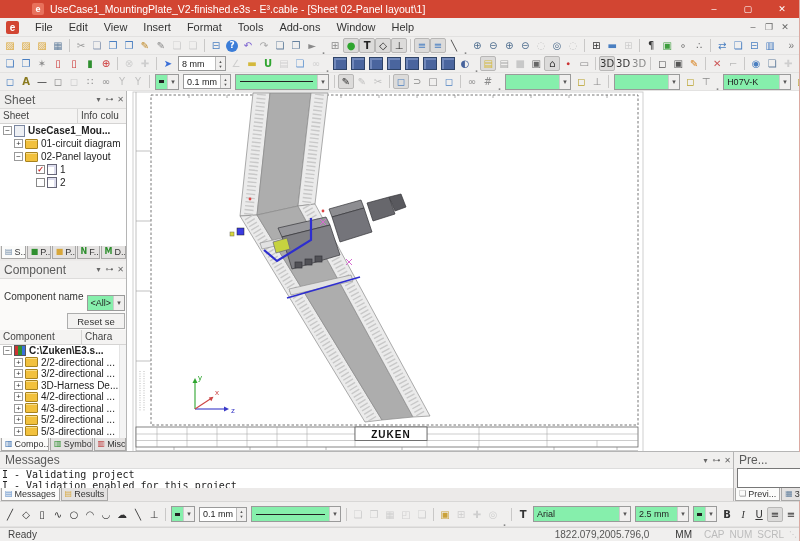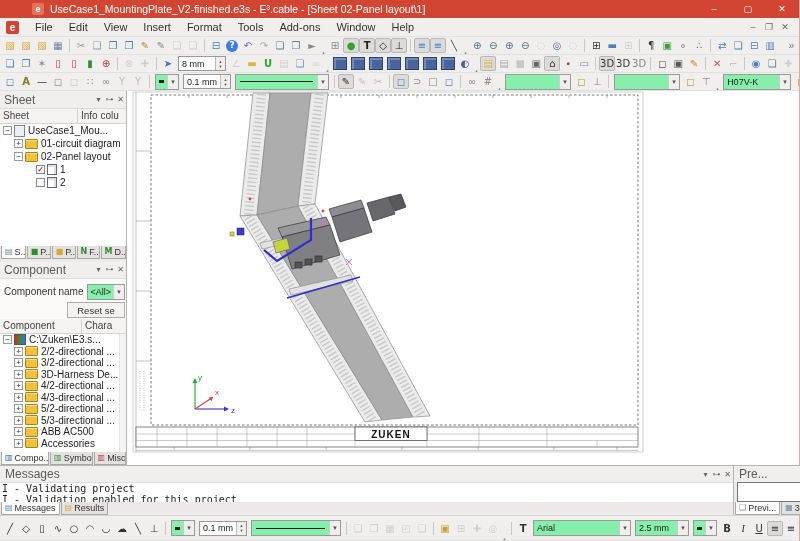--- a/index.html
+++ b/index.html
@@ -72,21 +72,21 @@
   .chk{width:9px;height:9px;border:1px solid #888;background:#fff;font-size:8px;line-height:8px;
     color:#cc2222;text-align:center;flex:0 0 auto;margin-right:2px;box-sizing:border-box;font-weight:bold;}
   .ticn{flex:0 0 auto;margin-right:3px;}
   .ticn.folder{width:11px;height:8px;background:#f2c13d;border:1px solid #a8831e;border-radius:1px;
     box-shadow:inset 0 1px 0 #f8dd8a;}
   .ticn.project{width:9px;height:10px;background:#eef0f4;border:1px solid #7a86a0;}
   .ticn.sheet{width:8px;height:9px;background:#fff;border:1px solid #667;box-shadow:inset -2px 2px 0 #dde;}
   .ticn.db{width:10px;height:9px;border:1px solid #555;
     background:linear-gradient(90deg,#cc3333 0 33%,#2f8f2f 33% 66%,#3a6fd8 66% 100%);}
   .tlabel{font-size:10px;color:#222;overflow:hidden;}
-  .tlabel.b{font-weight:normal;}
+  .tlabel.b{font-weight:bold;}
   .tabsrow{height:13px;display:flex;gap:1px;padding-left:1px;background:#eceae9;flex:0 0 auto;align-items:stretch;}
   .dtab{display:flex;align-items:center;gap:2px;padding:0 3px;border:1px solid #a9a8a7;border-top:none;
     background:#e4e2e1;font-size:9px;color:#333;white-space:nowrap;overflow:hidden;}
   .dtab.sel{background:#fbfbfa;}
   .dtabicon{font-family:"DejaVu Sans",sans-serif;font-size:8px;line-height:8px;font-weight:bold;}
   .namerow{display:flex;align-items:center;padding:3px 0 2px 4px;gap:3px;flex:0 0 auto;background:#fbfaf9;}
   .namelabel{font-size:10px;color:#333;white-space:nowrap;}
   .resetrow{height:17px;display:flex;justify-content:flex-end;padding-right:1px;flex:0 0 auto;background:#fbfaf9;}
   .resetbtn{width:56px;height:14px;background:#f3f2f1;border:1px solid #adadad;font-size:9.5px;
     color:#333;display:flex;align-items:center;justify-content:center;white-space:nowrap;overflow:hidden;}
@@ -394,21 +394,21 @@
 
       <div class="panel compp">
         <div class="phead">
           <div class="ptitle">Component</div>
           <span class="pbtn">▾</span>
           <span class="pbtn">⊶</span>
           <span class="pbtn">✕</span>
         </div>
         <div class="namerow">
           <span class="namelabel">Component name</span>
-          <span class="tcombo" style="flex:1;margin:2px 1px 0 0;">
+          <span class="tcombo" style="flex:1;margin:13px 1px 0 0;">
             <span class="tcv">&lt;All&gt;</span>
             <span class="tcaret">▾</span>
           </span>
         </div>
         <div class="resetrow">
           <div class="resetbtn">Reset se</div>
         </div>
         <div class="colhead">
           <div class="c1" style="width:78px">Component</div>
           <div class="c2">Chara</div>
@@ -664,14 +664,25 @@
         <span class="tcaret">▾</span>
       </span>
       <span class="ticon bld" style="color: rgb(51, 51, 51);">B</span>
       <span class="ticon itl" style="color: rgb(51, 51, 51);">I</span>
       <span class="ticon unl" style="color: rgb(51, 51, 51);">U</span>
       <span class="ticon on" style="color: rgb(51, 51, 51);">≡</span>
       <span class="ticon" style="color: rgb(51, 51, 51);">≡</span>
       <span class="tspace"></span>
     </div>
 
+  <div class="statusbar">
+    <span class="stready">Ready</span>
+    <span class="stcoords">1822.079,2005.796,0</span>
+    <span class="stunits">MM</span>
+    <span style="display:flex;">
+        <span class="stflag">CAP</span>
+        <span class="stflag">NUM</span>
+        <span class="stflag">SCRL</span>
+      </span>
+    <span class="stgrip">⋱</span>
+  </div>
 
 </div>
 
 </body></html>

